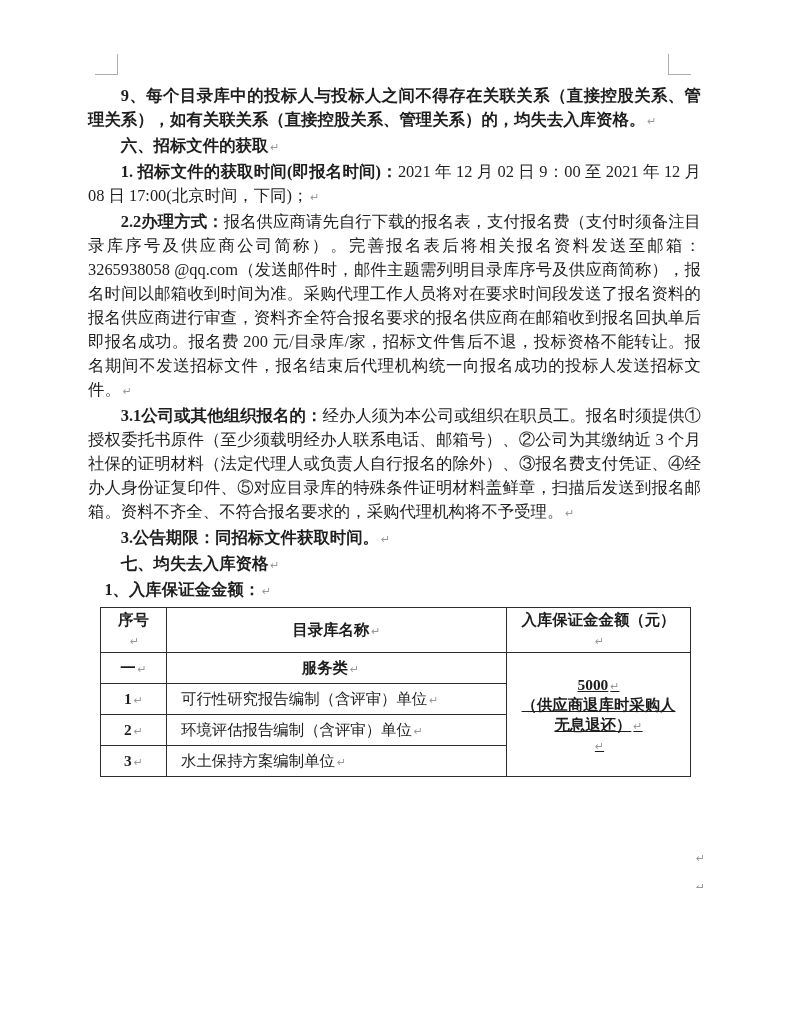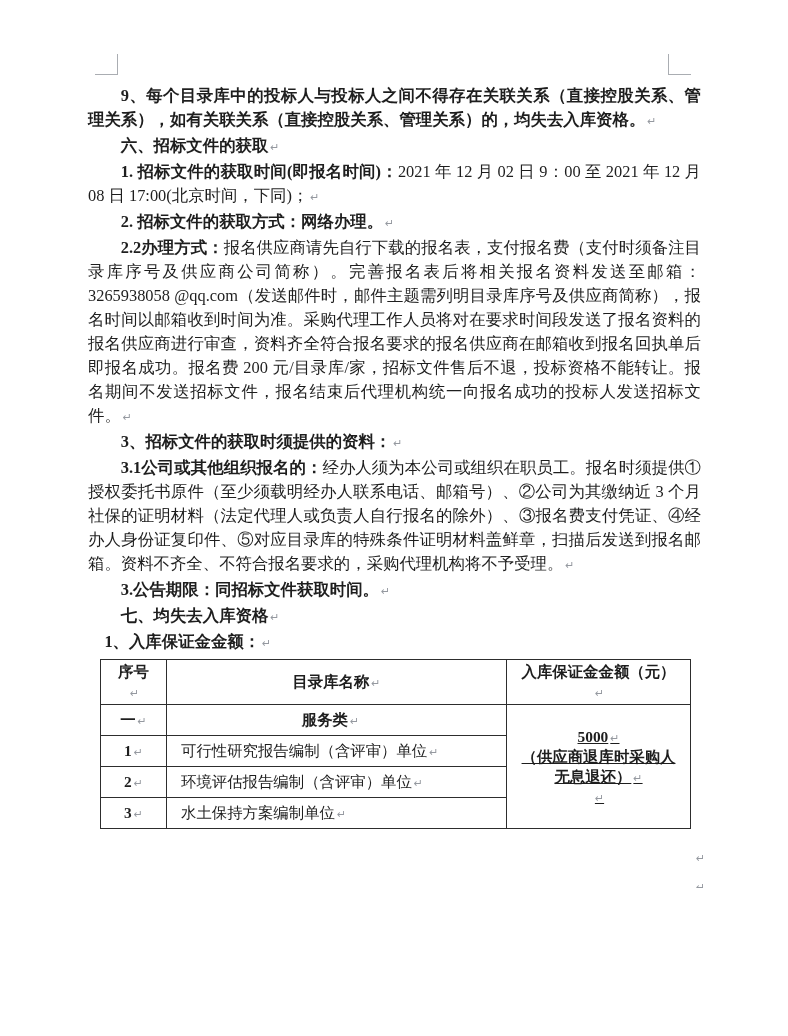--- a/index.html
+++ b/index.html
@@ -60,26 +60,24 @@
   <div class="crop br"></div>
 
   <div class="content">
 
     <p class="para"><span class="b">9、每个目录库中的投标人与投标人之间不得存在关联关系（直接控股关系、管理关系），如有关联关系（直接控股关系、管理关系）的，均失去入库资格。</span><span class="pmark">↵</span></p>
 
     <p class="para"><span class="b">六、招标文件的获取</span><span class="pmark">↵</span></p>
 
     <p class="para"><span class="b">1. 招标文件的获取时间(即报名时间)：</span><span>2021 年 12 月 02 日 9：00 至 2021 年 12 月 08 日 17:00(北京时间，下同)；</span><span class="pmark">↵</span></p>
 
-    <p class="para"><span class="b">2. 招标文件的获取方式：网络办理。</span><span class="pmark">↵</span></p>
 
 
     <p class="para"><span class="b">2.2办理方式：</span><span>报名供应商请先自行下载的报名表，支付报名费（支付时须备注目录库序号及供应商公司简称）。完善报名表后将相关报名资料发送至邮箱：3265938058 @qq.com（发送邮件时，邮件主题需列明目录库序号及供应商简称），报名时间以邮箱收到时间为准。采购代理工作人员将对在要求时间段发送了报名资料的报名供应商进行审查，资料齐全符合报名要求的报名供应商在邮箱收到报名回执单后即报名成功。报名费 200 元/目录库/家，招标文件售后不退，投标资格不能转让。报名期间不发送招标文件，报名结束后代理机构统一向报名成功的投标人发送招标文件。</span><span class="pmark">↵</span></p>
 
-    <p class="para"><span class="b">3、招标文件的获取时须提供的资料：</span><span class="pmark">↵</span></p>
 
     <p class="para"><span class="b">3.1公司或其他组织报名的：</span><span>经办人须为本公司或组织在职员工。报名时须提供①授权委托书原件（至少须载明经办人联系电话、邮箱号）、②公司为其缴纳近 3 个月社保的证明材料（法定代理人或负责人自行报名的除外）、③报名费支付凭证、④经办人身份证复印件、⑤对应目录库的特殊条件证明材料盖鲜章，扫描后发送到报名邮箱。资料不齐全、不符合报名要求的，采购代理机构将不予受理。</span><span class="pmark">↵</span></p>
 
 
     <p class="para"><span class="b">3.公告期限：同招标文件获取时间。</span><span class="pmark">↵</span></p>
 
     <p class="para"><span class="b">七、均失去入库资格</span><span class="pmark">↵</span></p>
 
     <p class="para indent1"><span class="b">1、入库保证金金额：</span><span class="pmark">↵</span></p>
 

